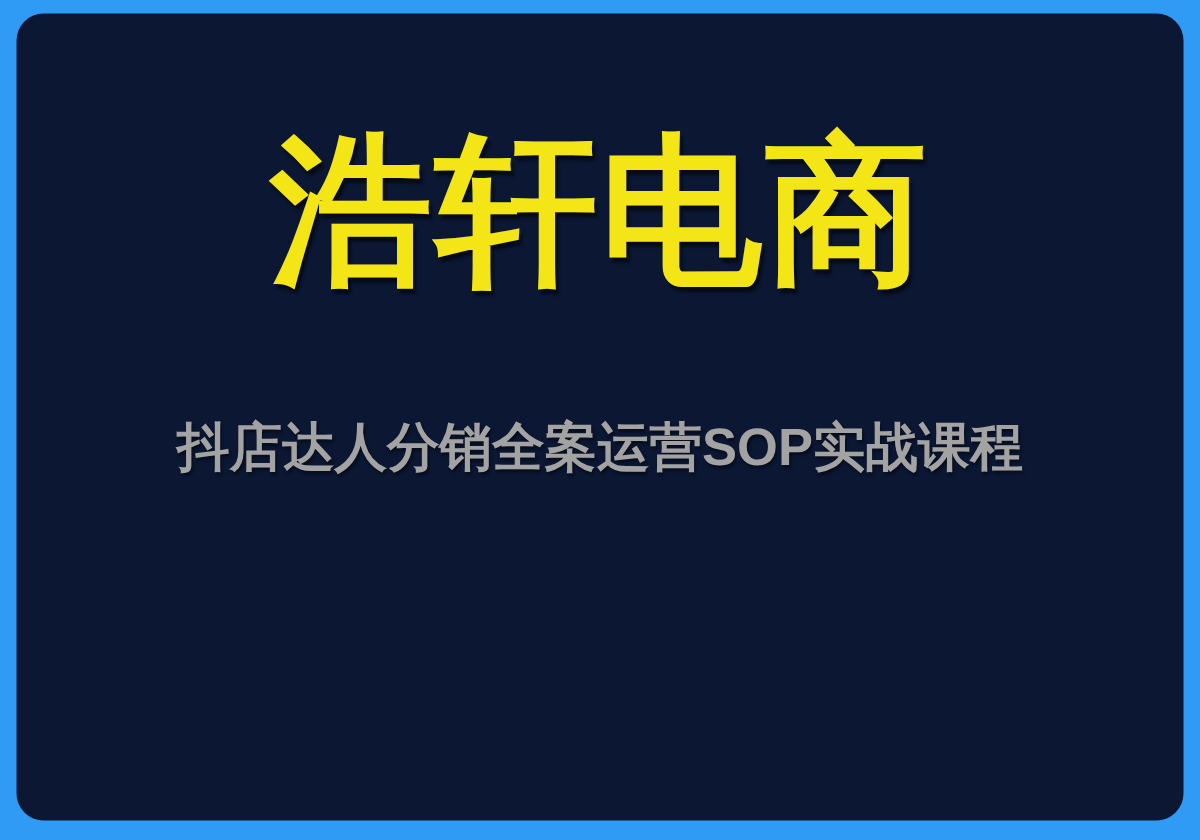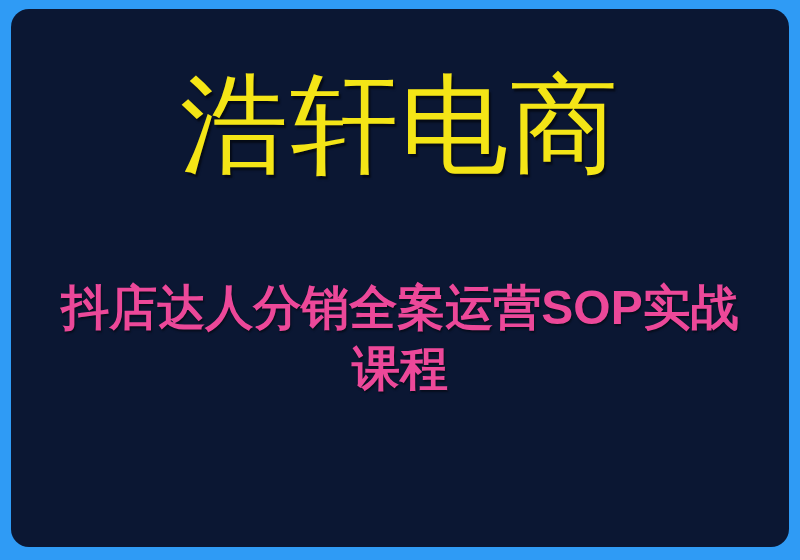--- a/index.html
+++ b/index.html
@@ -42,45 +42,45 @@
   #brand-title-wrap {
     position: absolute;
     left: 0;
     right: 0;
     top: 62px;
     text-align: center;
   }
 
   #brand-title {
     display: inline-block;
-    margin: 0;
+    margin: 16px;
     font-size: 108px;
     line-height: 1.0;
-    font-weight: 400;
+    font-weight: 700;
     color: #f4e516;
     letter-spacing: 2px;
     white-space: nowrap;
     text-shadow: 2px 3px 2px rgba(0, 0, 0, 0.55);
   }
 
   
   #course-subtitle-wrap {
     position: absolute;
     left: 42px;
     right: 42px;
     top: 268px;
     text-align: center;
   }
 
   #course-subtitle {
     margin: 0;
-    font-size: 48px;
+    font-size: 35px;
     line-height: 1.28;
     font-weight: 700;
-    color: #ec4899;
+    color: #a3a3a3;
     letter-spacing: 0px;
     text-shadow: 1px 2px 2px rgba(0, 0, 0, 0.45);
   }
 </style>
 </head>
 <body>
 
 <div id="course-cover">
 
   <div id="cover-panel">

